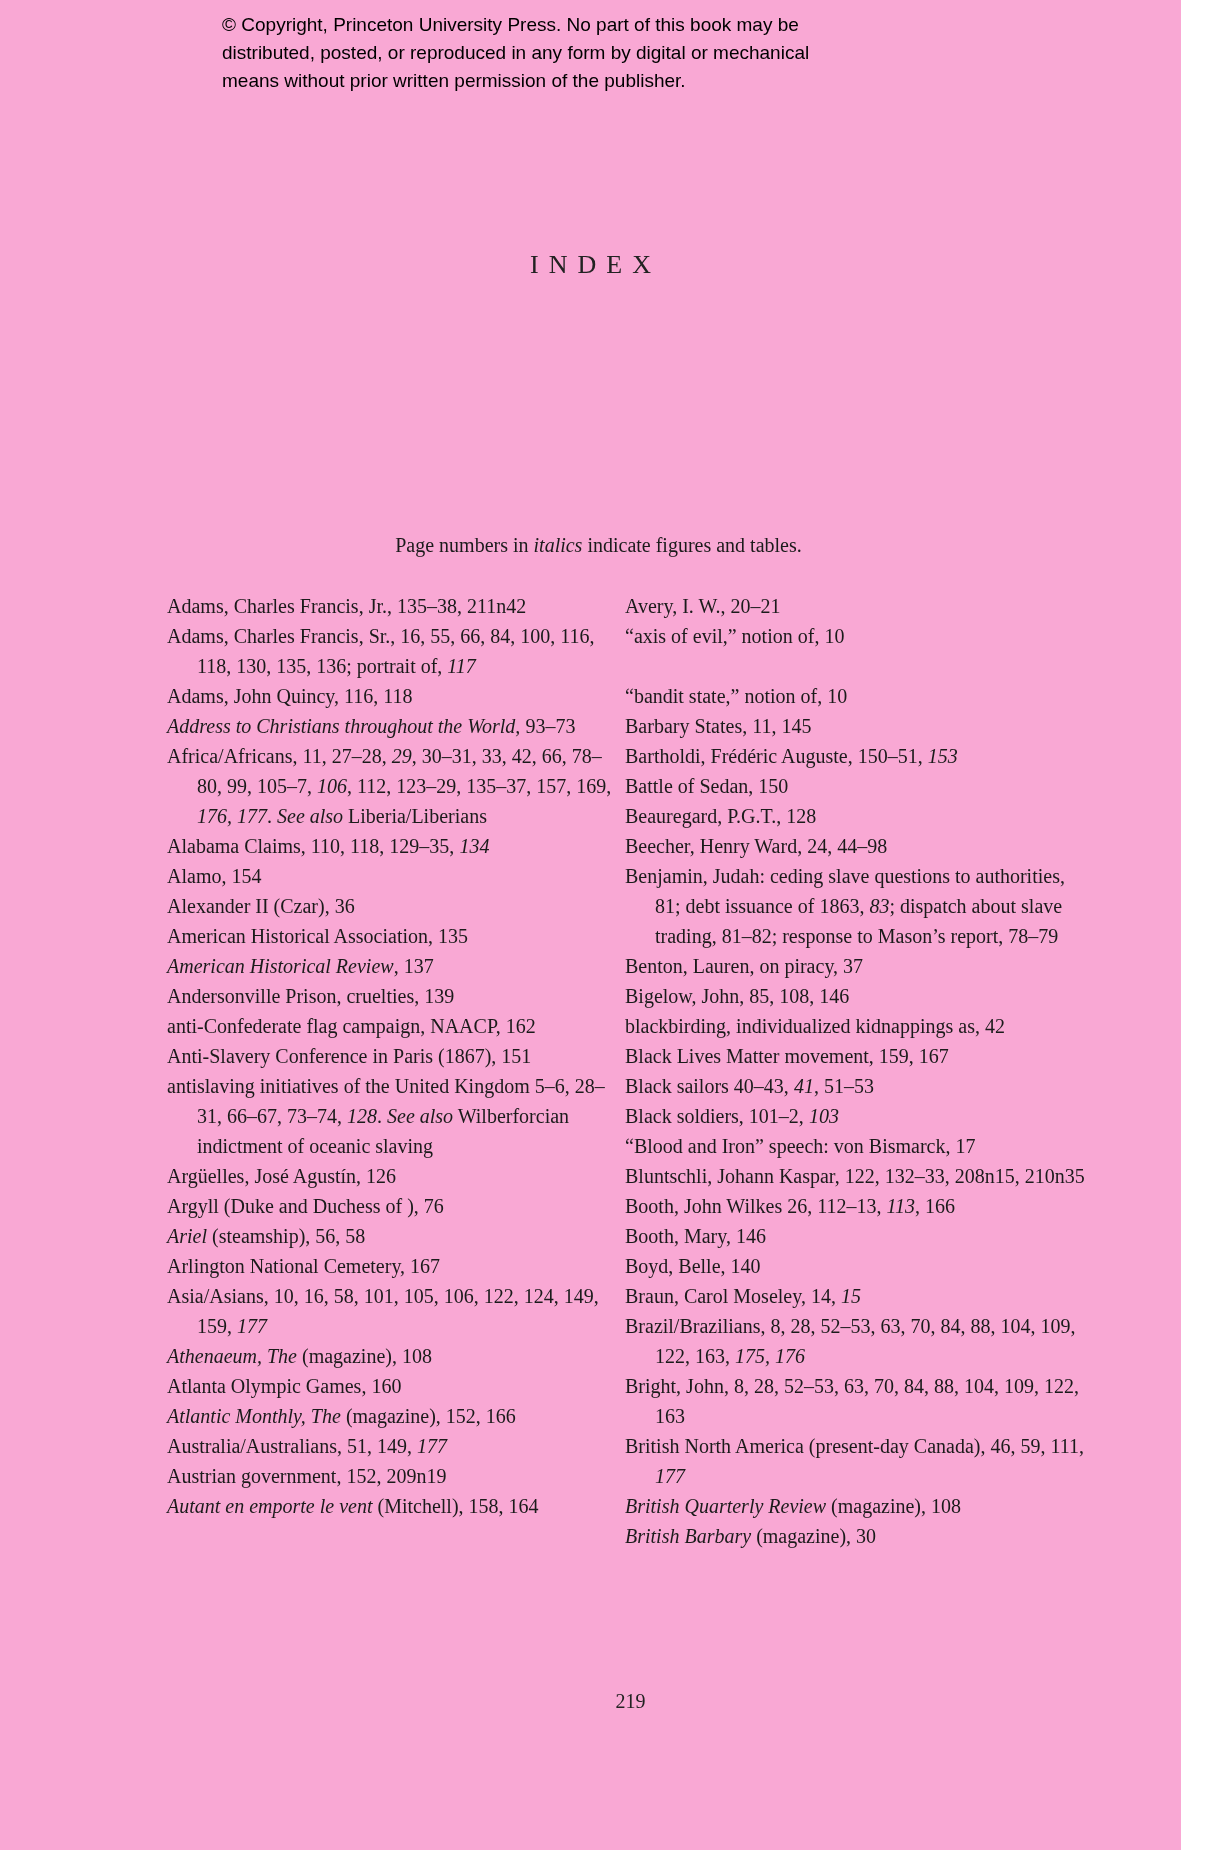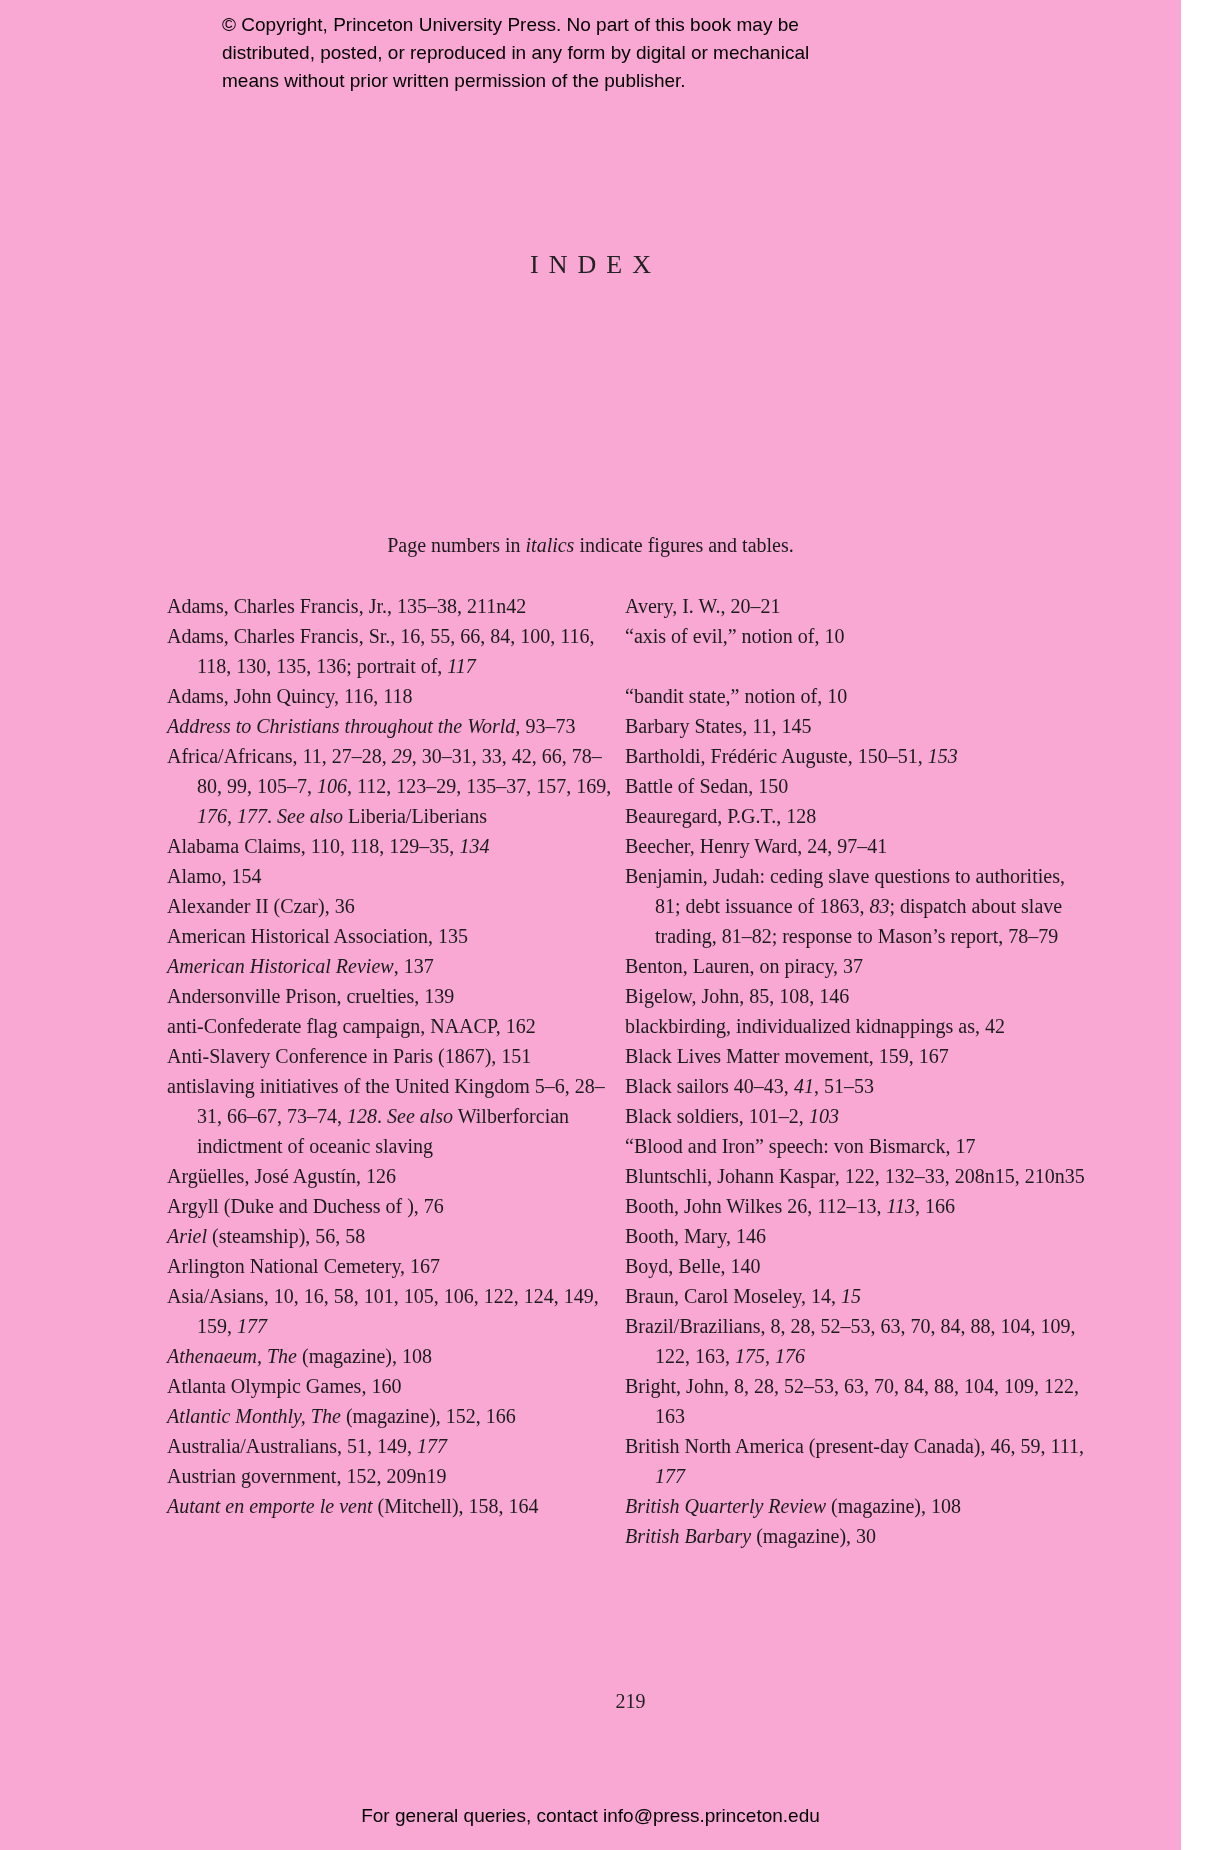--- a/index.html
+++ b/index.html
@@ -19,21 +19,21 @@
     white-space:nowrap;
   }
   .index-title{
     position:absolute;top:250px;left:0;width:100%;
     text-align:center;
     font-size:26px;font-weight:normal;
     letter-spacing:10px;text-indent:10px;
     margin:0;color:#222;
   }
   .note{
-    position:absolute;top:534px;left:0;width:100%;
+    position:absolute;top:534px;left:8px;width:100%;
     text-align:center;font-size:20px;margin:0;
   }
   .col{
     position:absolute;top:591px;
     font-size:20px;line-height:30px;
     text-align:left;
   }
   .col-left{left:167px;width:452px;}
   .col-right{left:625px;width:462px;}
   .entry{padding-left:30px;text-indent:-30px;}
@@ -93,21 +93,21 @@
       <div class="entry"><i>Autant en emporte le vent</i><span> (Mitchell), 158, 164</span></div>
     </div>
   <div class="col col-right">
       <div class="entry"><span>Avery, I. W., 20–21</span></div>
       <div class="entry"><span>“axis of evil,” notion of, 10</span></div>
       <div class="entry gap"><span>“bandit state,” notion of, 10</span></div>
       <div class="entry"><span>Barbary States, 11, 145</span></div>
       <div class="entry"><span>Bartholdi, Frédéric Auguste, 150–51, </span><i>153</i></div>
       <div class="entry"><span>Battle of Sedan, 150</span></div>
       <div class="entry"><span>Beauregard, P.G.T., 128</span></div>
-      <div class="entry"><span>Beecher, Henry Ward, 24, 97–41</span></div>
+      <div class="entry"><span>Beecher, Henry Ward, 24, 44–98</span></div>
       <div class="entry"><span>Benjamin, Judah: ceding slave questions to authorities, 81; debt issuance of 1863, </span><i>83</i><span>; dispatch about slave trading, 81–82; response to Mason’s report, 78–79</span></div>
       <div class="entry"><span>Benton, Lauren, on piracy, 37</span></div>
       <div class="entry"><span>Bigelow, John, 85, 108, 146</span></div>
       <div class="entry"><span>blackbirding, individualized kidnappings as, 42</span></div>
       <div class="entry"><span>Black Lives Matter movement, 159, 167</span></div>
       <div class="entry"><span>Black sailors 40–43, </span><i>41</i><span>, 51–53</span></div>
       <div class="entry"><span>Black soldiers, 101–2, </span><i>103</i></div>
       <div class="entry"><span>“Blood and Iron” speech: von Bismarck, 17</span></div>
       <div class="entry"><span>Bluntschli, Johann Kaspar, 122, 132–33, 208n15, 210n35</span></div>
       <div class="entry"><span>Booth, John Wilkes 26, 112–13, </span><i>113</i><span>, 166</span></div>
@@ -116,15 +116,14 @@
       <div class="entry"><span>Braun, Carol Moseley, 14, </span><i>15</i></div>
       <div class="entry"><span>Brazil/Brazilians, 8, 28, 52–53, 63, 70, 84, 88, 104, 109, 122, 163, </span><i>175, 176</i></div>
       <div class="entry"><span>Bright, John, 8, 28, 52–53, 63, 70, 84, 88, 104, 109, 122, 163</span></div>
       <div class="entry"><span>British North America (present-day Canada), 46, 59, 111, </span><i>177</i></div>
       <div class="entry"><i>British Quarterly Review</i><span> (magazine), 108</span></div>
       <div class="entry"><i>British Barbary</i><span> (magazine), 30</span></div>
     </div>
 
   <div class="folio">219</div>
 
-  <div class="footer">For general queries, contact info@press.princeton.edu</div>
 
 </div>
 
 </body></html>

